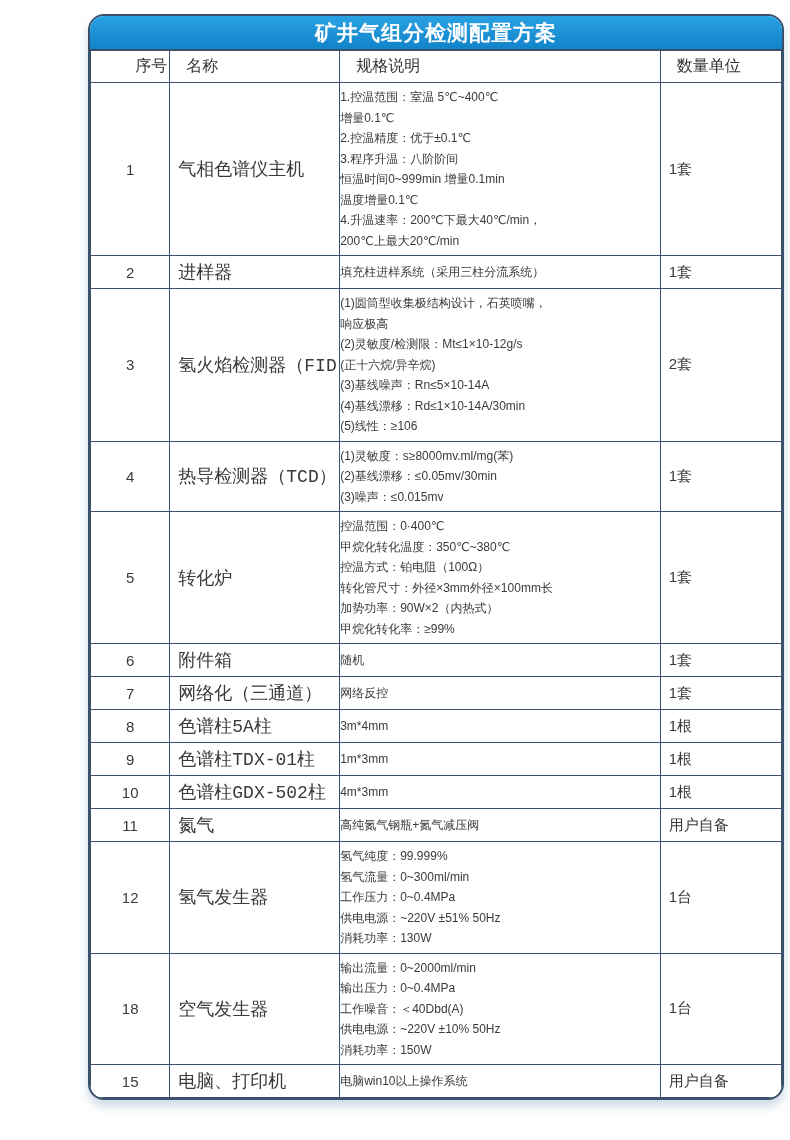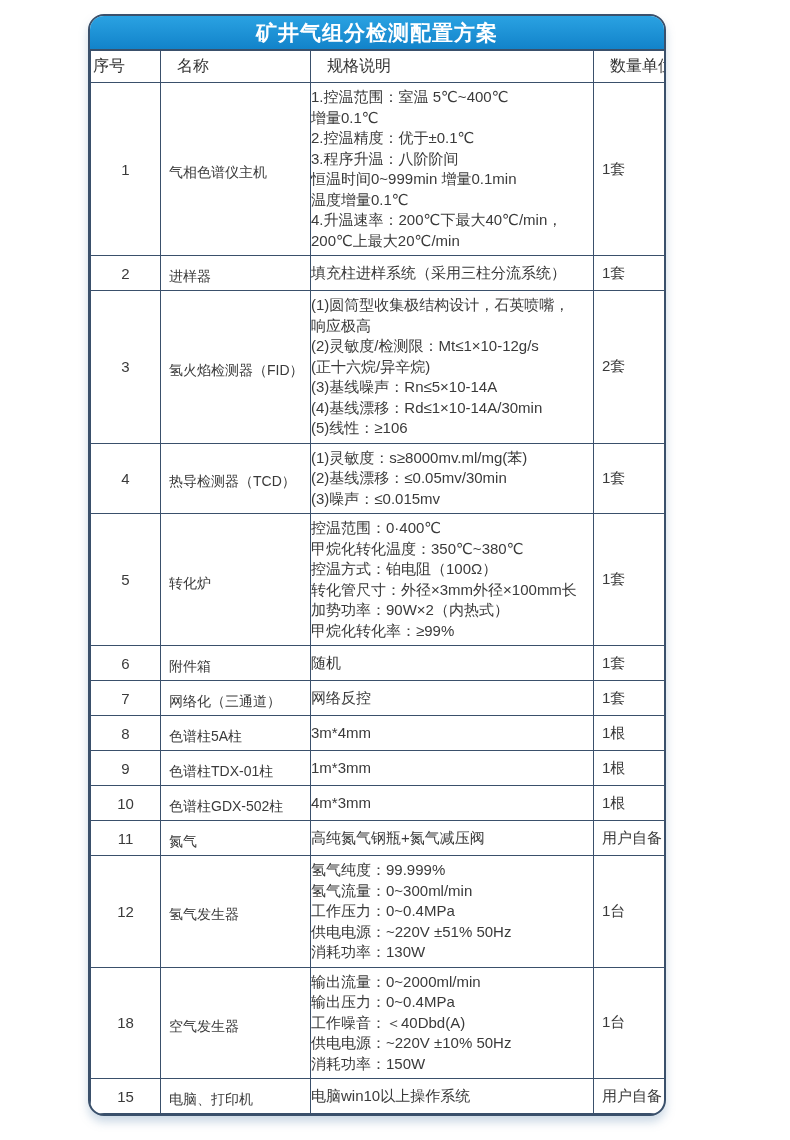--- a/index.html
+++ b/index.html
@@ -2,21 +2,21 @@
 <html><head>
 <meta charset="utf-8">
 <style>
   html,body{margin:0;padding:0;}
   body{
     width:790px;height:1140px;background:#ffffff;
     font-family:"Liberation Sans","DejaVu Sans",sans-serif;
     color:#3a3a3a;position:relative;overflow:hidden;
   }
   .card{
-    position:absolute;left:88px;top:14px;width:578px;
+    position:absolute;left:88px;top:14px;width:696px;
     background:#ffffff;border:2px solid #3a506b;border-radius:16px;
     overflow:hidden;box-shadow:0 6px 10px rgba(110,145,180,0.35);
     box-sizing:border-box;
   }
   .title-bar{
     height:33px;background:linear-gradient(180deg,#2aa2e2 0%,#1283ca 100%);
     display:flex;align-items:center;justify-content:center;
     border-bottom:1.4px solid #3a506b;
   }
   .title-bar span{
@@ -27,29 +27,29 @@
   }
   col.c1{width:70px;} col.c2{width:150px;} col.c3{width:283px;} col.c4{width:107px;}
   th,td{
     border:1.4px solid #3a506b;box-sizing:border-box;
     vertical-align:middle;overflow:hidden;
   }
   th{
     font-size:16px;font-weight:normal;color:#333;text-align:left;
     padding:5px 16px;
   }
-  th.no{text-align:left;padding:5px 2px;margin-top:27px;}
+  th.no{text-align:right;padding:5px 2px;margin-top:27px;}
   td.no{
     text-align:center;font-size:15px;padding:4px 2px;
   }
   td.name{
-    font-size:14px;padding:12px 6px 4px 8px;white-space:nowrap;
+    font-size:18px;padding:4px 6px 4px 8px;white-space:nowrap;font-family:Liberation Mono, monospace;
   }
   td.spec{
-    font-size:15px;padding:4px 0;line-height:20.5px;white-space:pre-line;
+    font-size:12px;padding:4px 0;line-height:20.5px;white-space:pre-line;
   }
   td.qty{
     font-size:15px;padding:4px 8px;
   }
 </style>
 </head>
 <body>
 
 <div class="card">
   <div class="title-bar">

